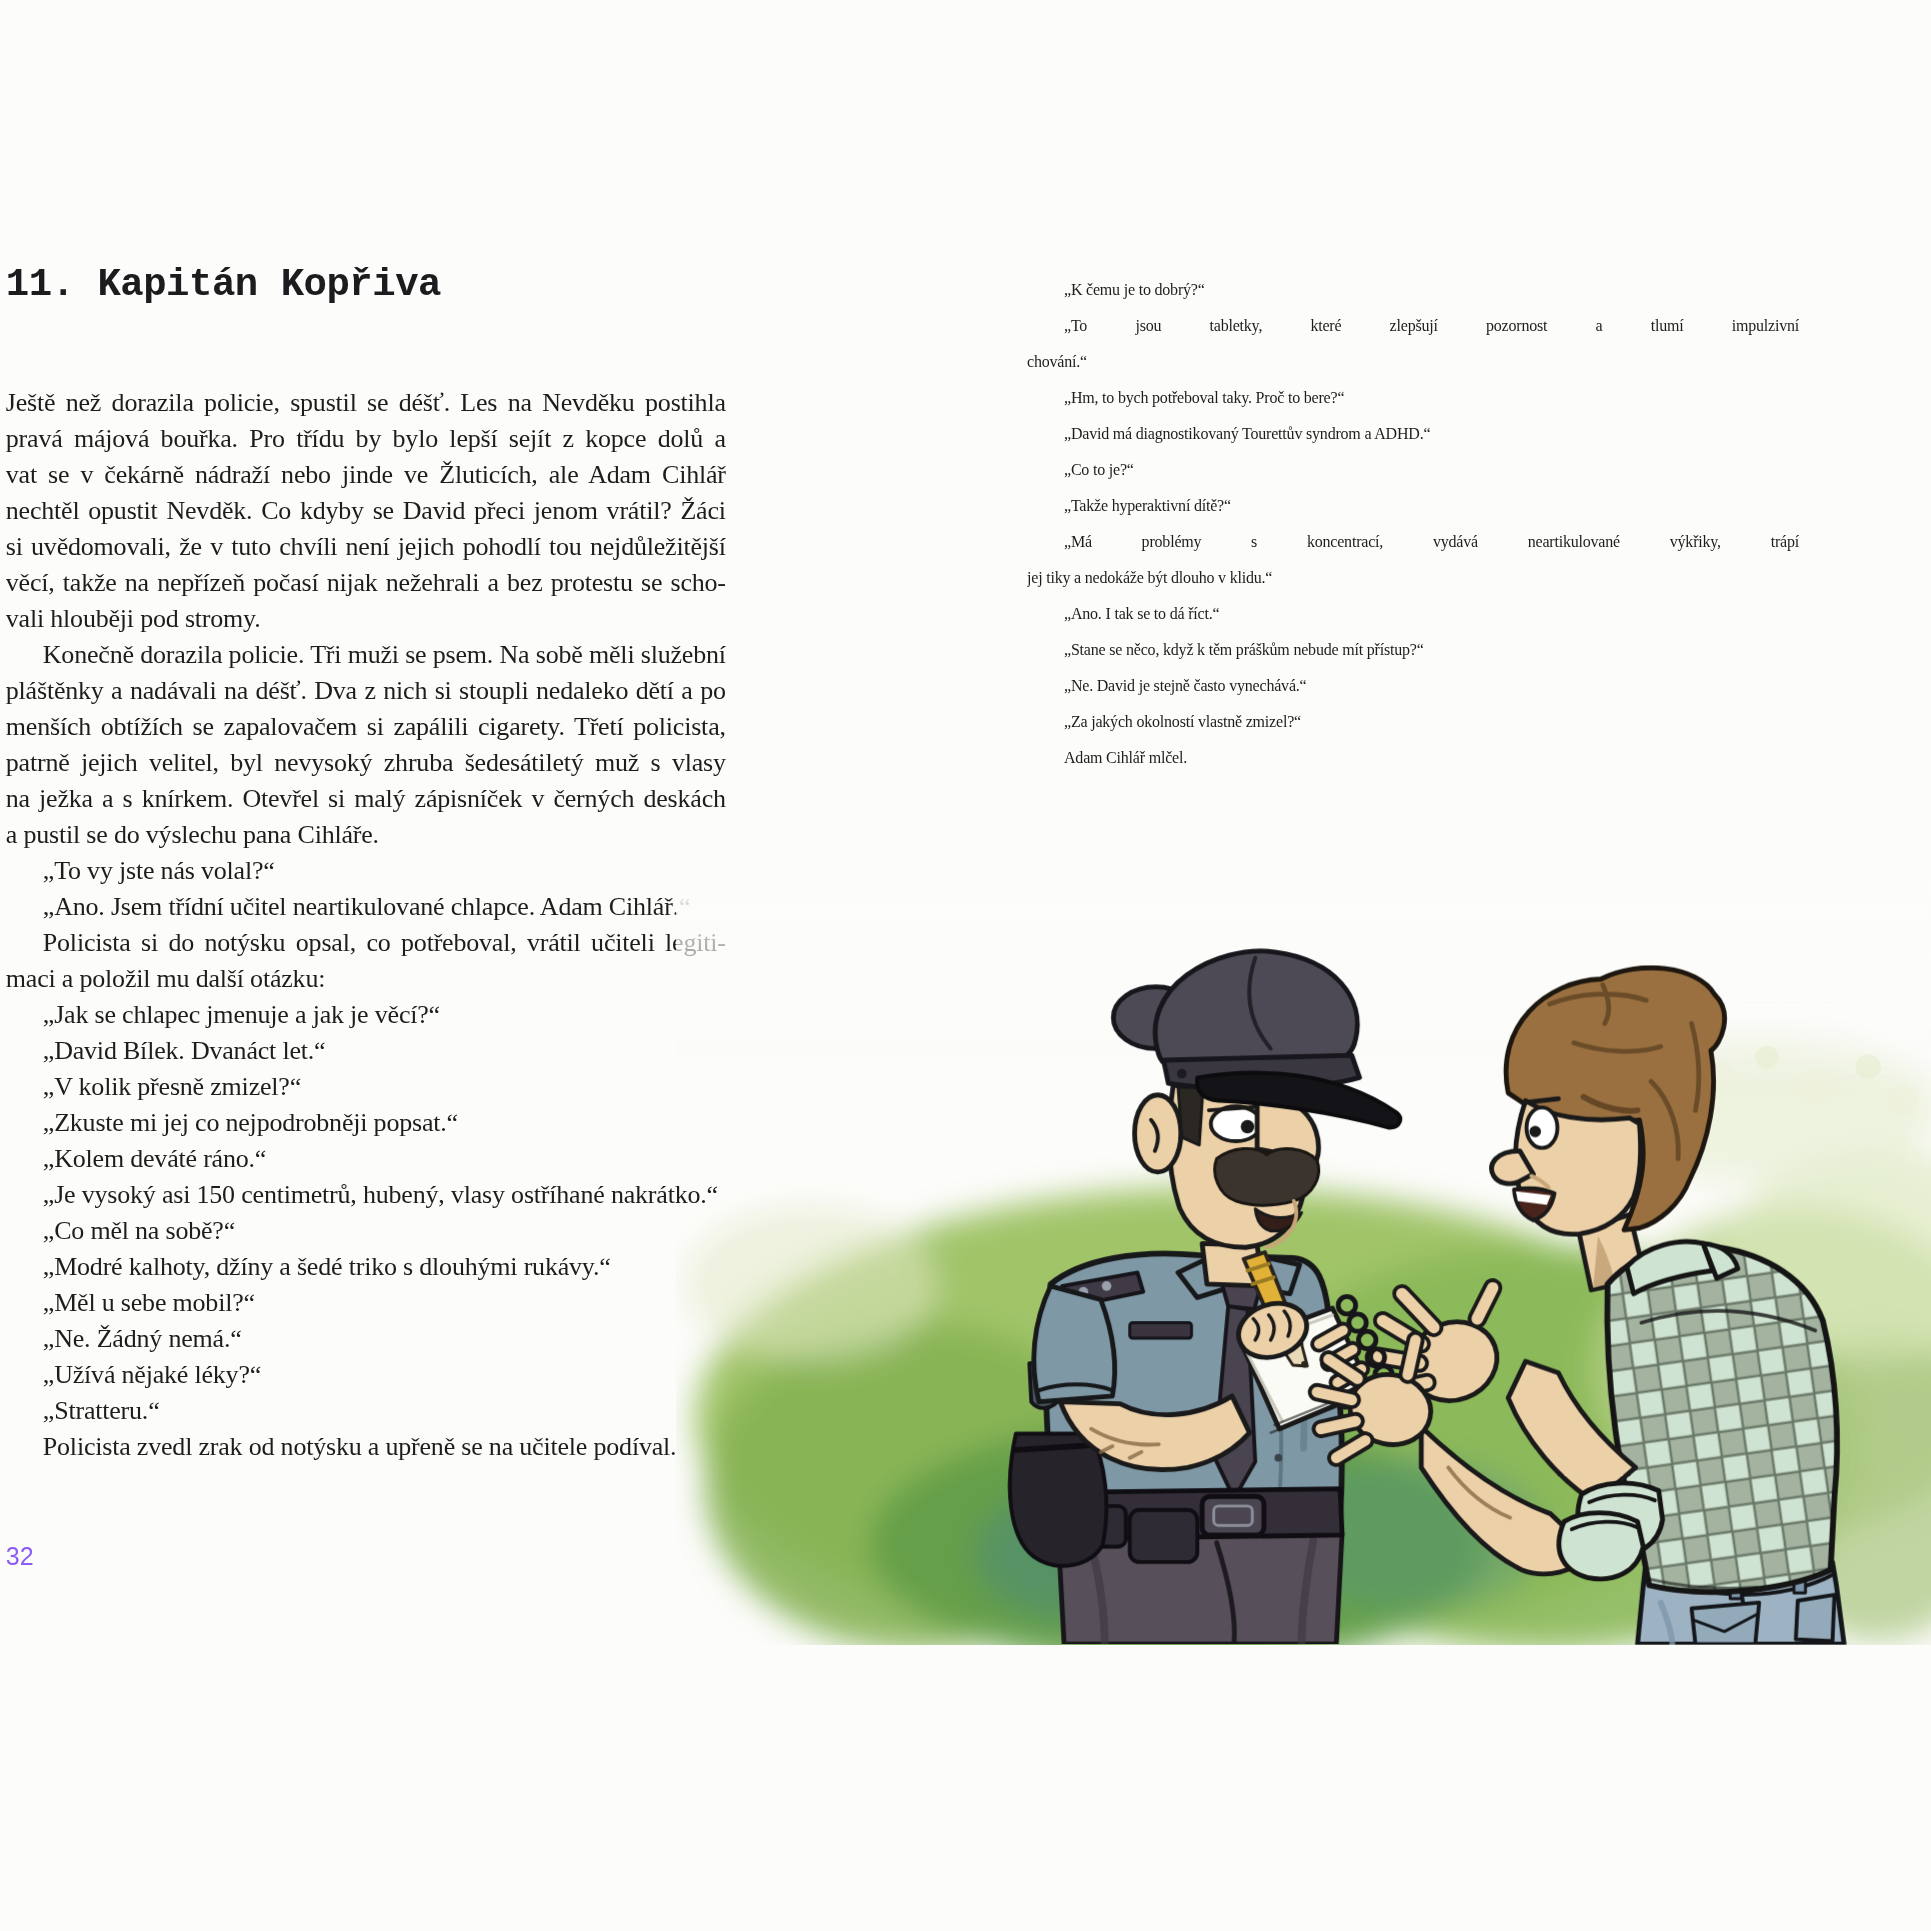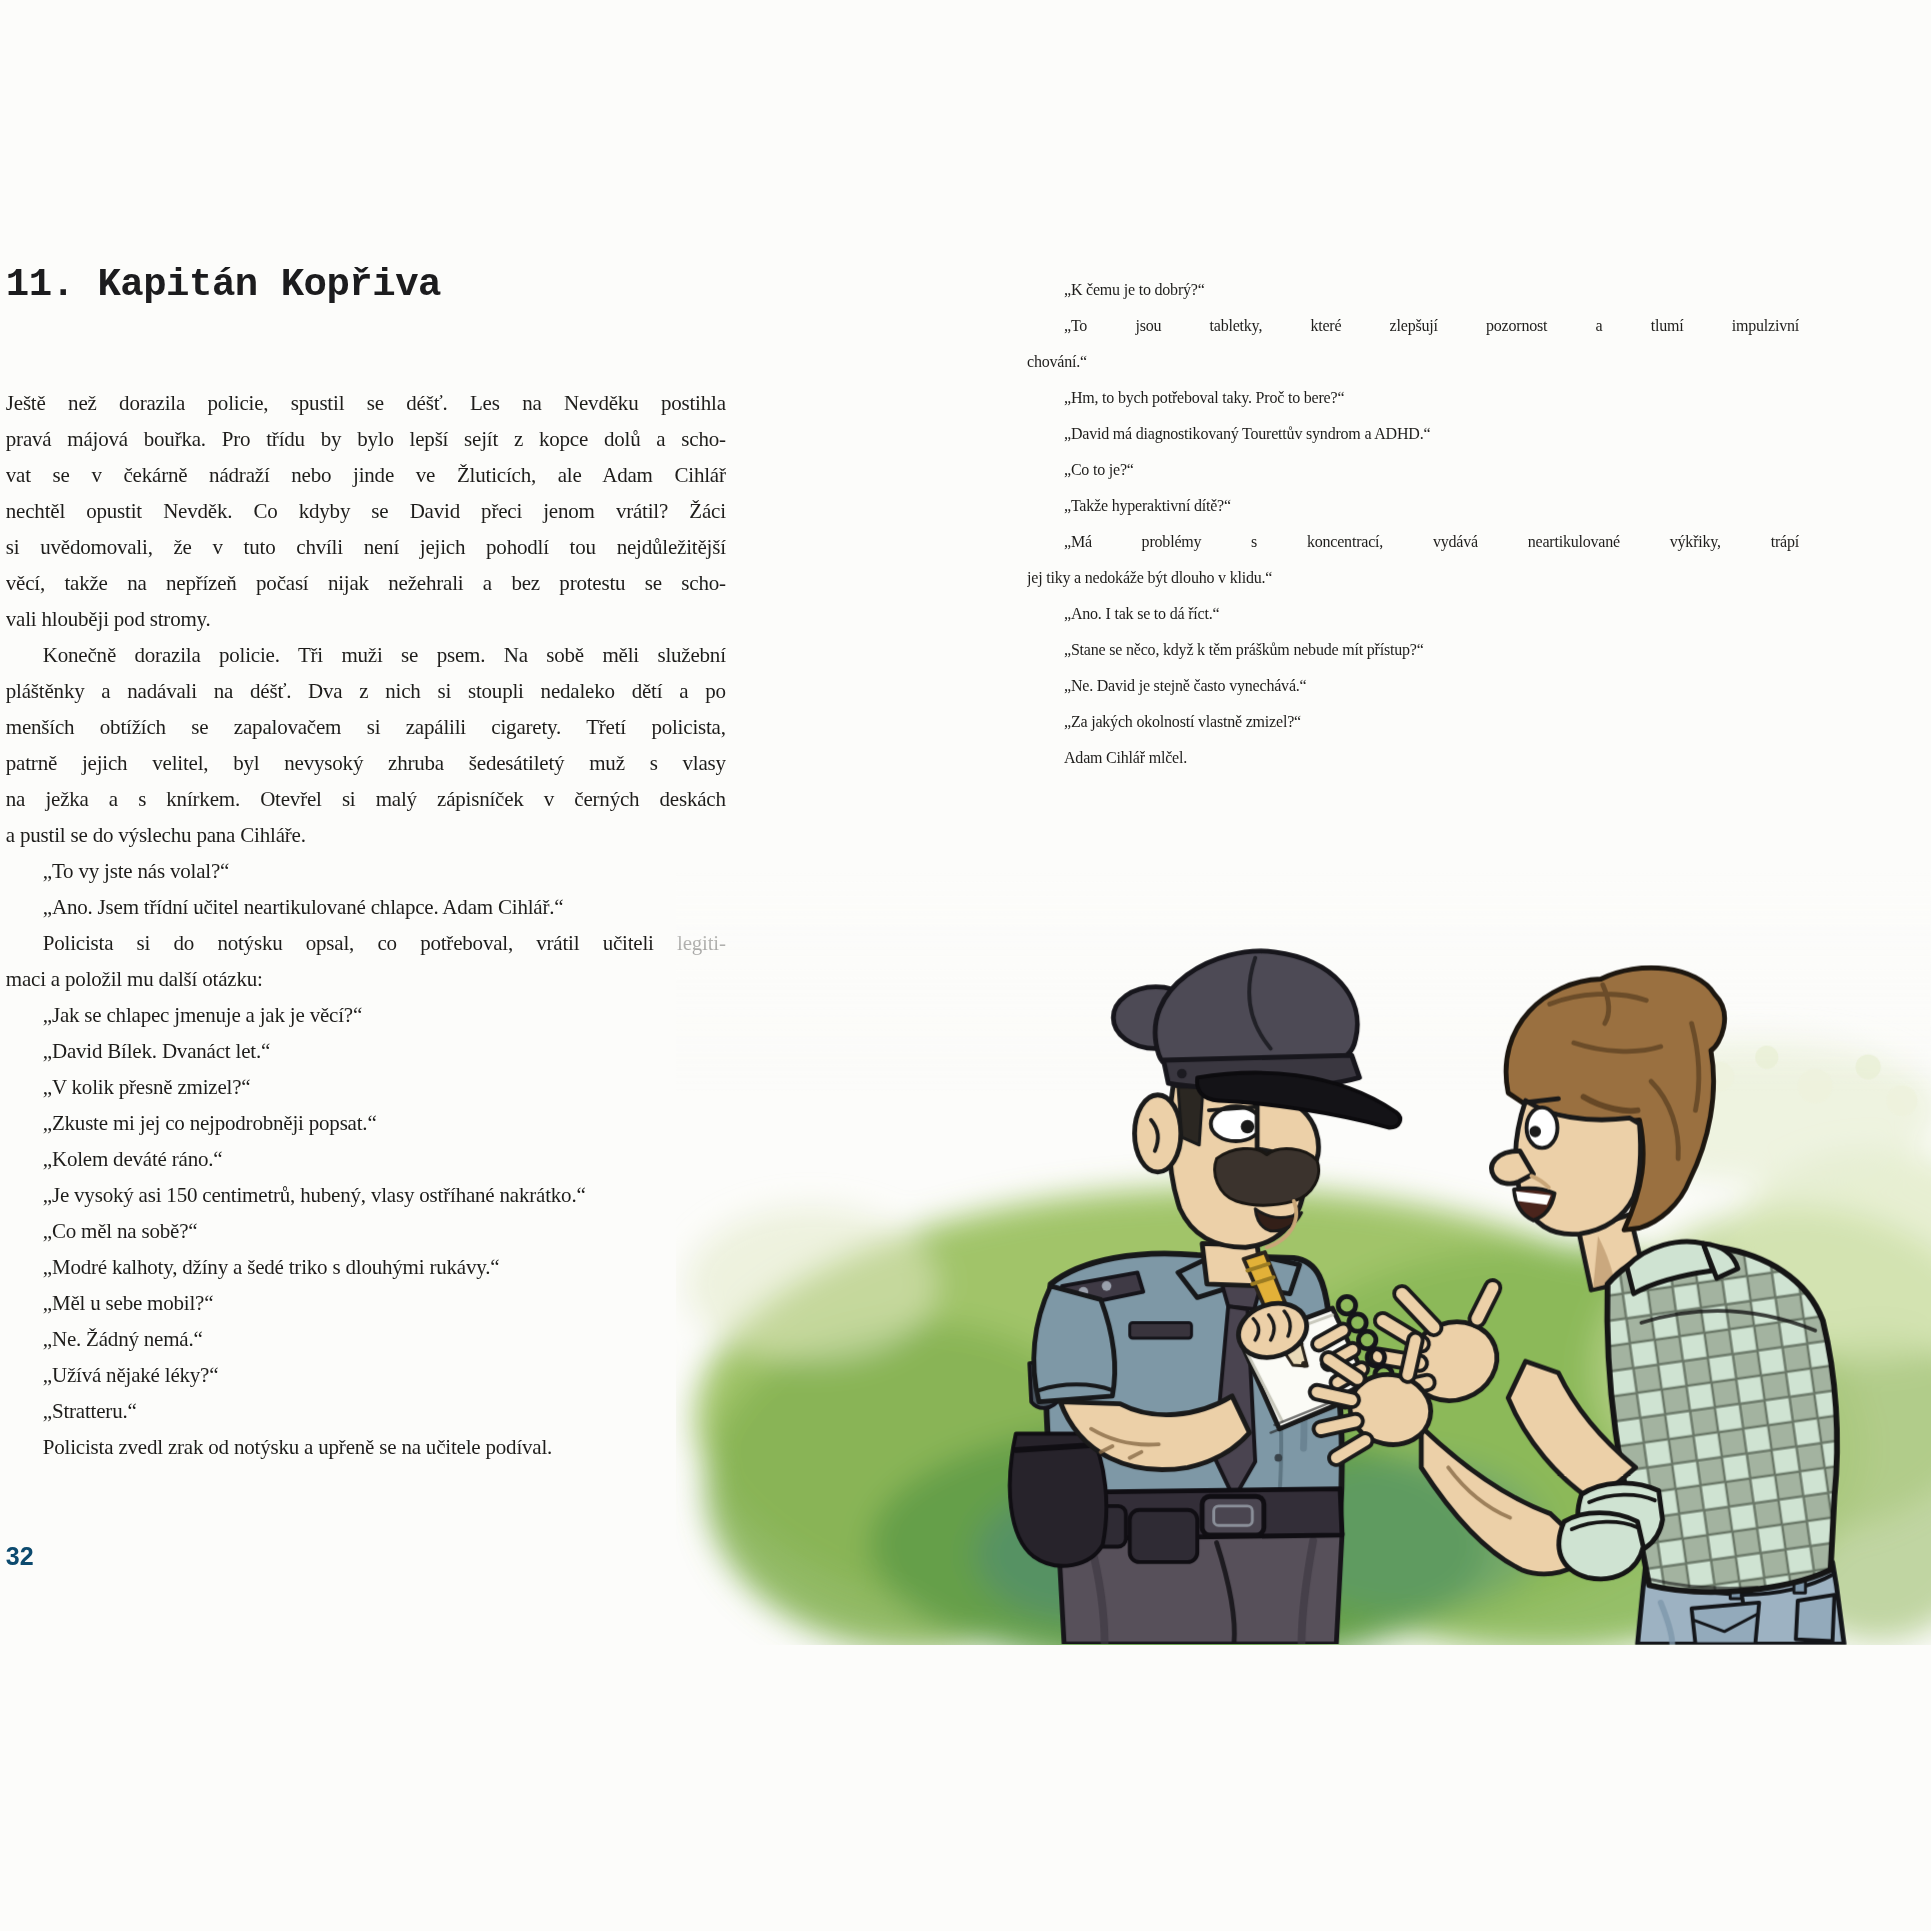--- a/index.html
+++ b/index.html
@@ -9,33 +9,33 @@
     background:#fcfcfa;
     overflow:hidden;
     font-family:"Liberation Serif", serif;
     color:#1e1d1b;
   }
   .chapter-title{
     position:absolute;left:5.8px;top:263px;margin:0;
     font-family:Liberation Mono, monospace;
     font-weight:800;font-size:39px;letter-spacing:-0.5px;color:#1c1c1e;
   }
-  .col{position:absolute;font-size:21px;}
+  .col{position:absolute;font-size:26px;}
   .left-col{left:5.8px;top:385px;width:720px;}
   .right-col{left:1027px;top:272px;width:772px;font-size:16px;}
   .line{
     height:36px;line-height:36px;overflow:hidden;
     letter-spacing:-0.2px;white-space:normal;
   }
   .line.fill{text-align:justify;text-align-last:justify;}
   .line.ind{text-indent:37px;}
   .pagenum{
     position:absolute;left:5.8px;top:1542px;
     font-family:"Liberation Sans", sans-serif;
-    font-weight:bold;font-size:25px;color:#0c4a6e;text-align:right;
+    font-weight:normal;font-size:25px;color:#8b5cf6;text-align:right;
   }
   .illustration{position:absolute;left:676px;top:869px;width:1255px;height:778px;}
   .illustration svg{display:block;width:100%;height:100%;}
 </style>
 </head>
 <body>
 
 <div class="canvas">
 
   <div>

